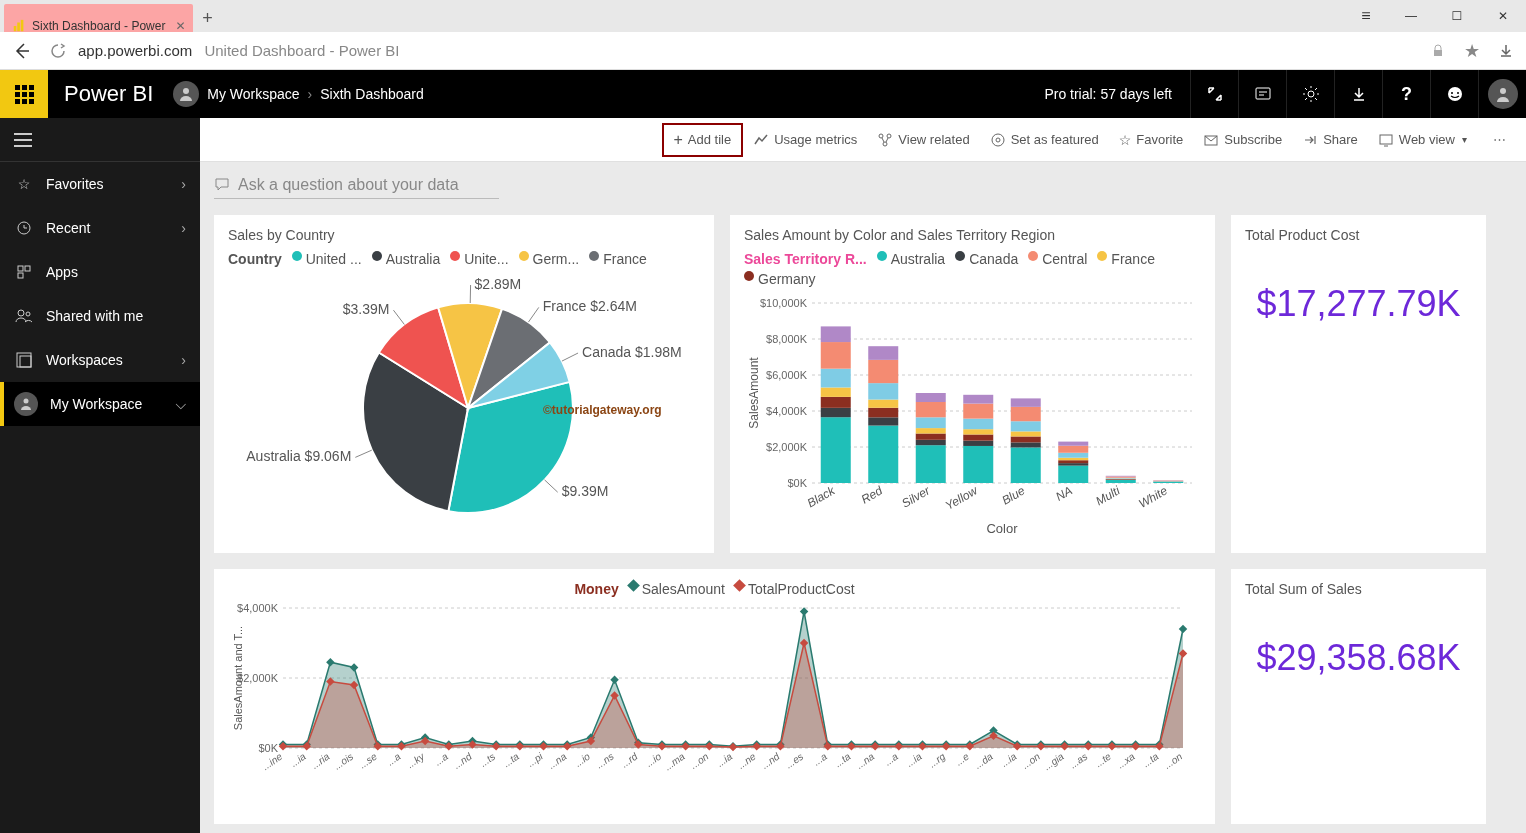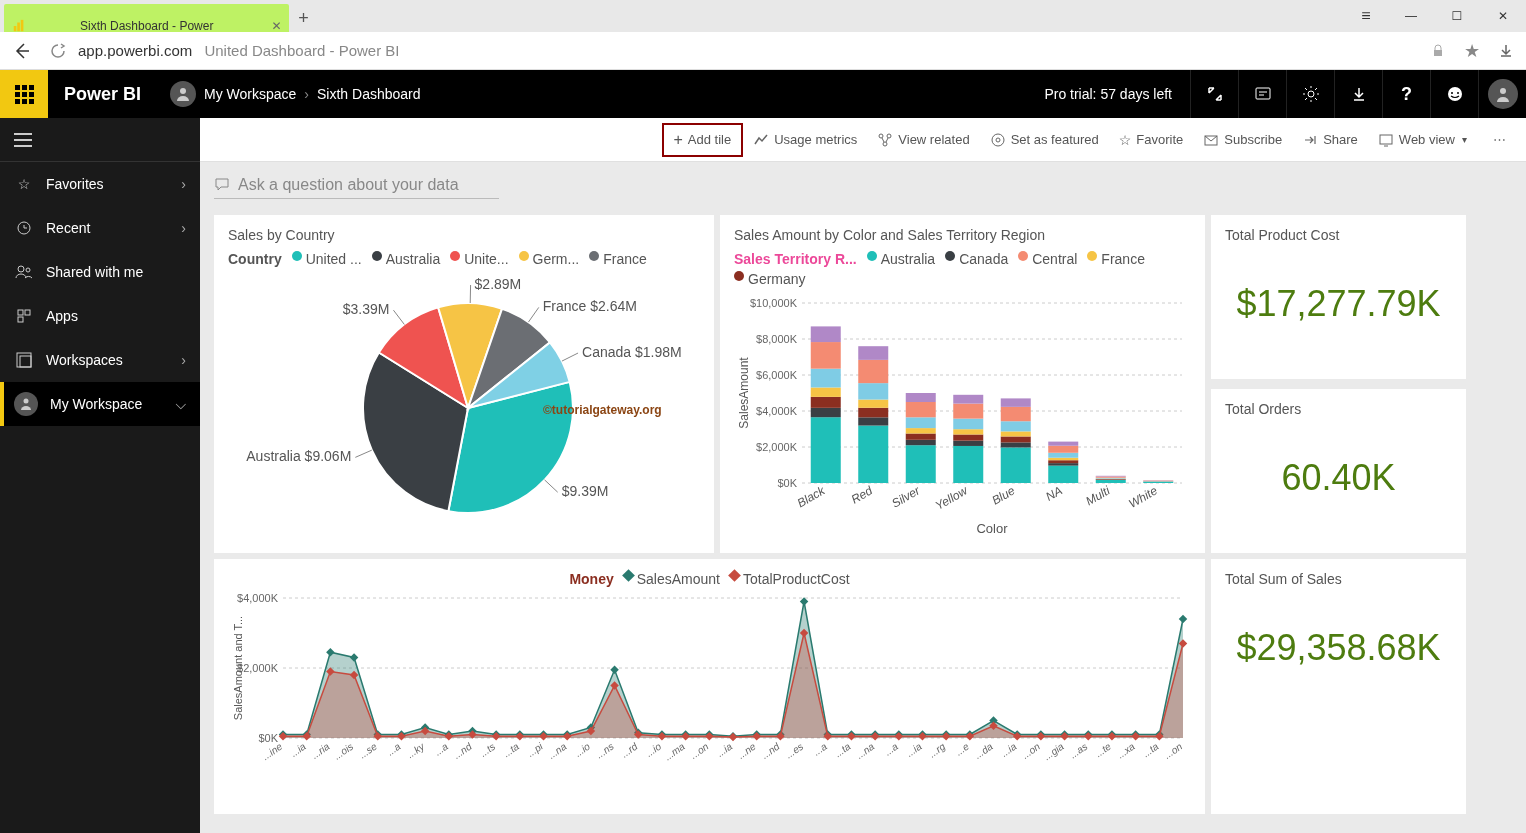--- a/index.html
+++ b/index.html
@@ -1,20 +1,20 @@
 <!DOCTYPE html>
 <html><head>
 <meta charset="utf-8">
 <style>
 * { margin:0; padding:0; box-sizing:border-box; font-family:"Segoe UI",Arial,sans-serif; }
 body { width:1526px; height:833px; background:#fff; overflow:hidden; }
 
 
 .browser-tabs { height:32px; background:#e8e8e8; display:flex; align-items:flex-end; }
-.tab { background:#bef264; height:28px; display:flex; align-items:center; padding:16px 8px 0 8px; font-size:12px; color:#333; border-top-left-radius:2px; border-top-right-radius:2px; margin-left:4px;gap:48px; }
+.tab { background:#fca5a5; height:28px; display:flex; align-items:center; padding:16px 8px 0 8px; font-size:12px; color:#333; border-top-left-radius:2px; border-top-right-radius:2px; margin-left:4px; }
 .tab-icon { width:14px; height:14px; margin-right:6px; }
 .tab-close { margin-left:10px; color:#666; font-size:12px; cursor:pointer; }
 .new-tab { width:28px; height:28px; display:flex; align-items:center; justify-content:center; color:#555; font-size:18px; cursor:pointer; }
 .win-controls { margin-left:auto; display:flex; }
 .win-btn { width:46px; height:32px; display:flex; align-items:center; justify-content:center; color:#333; font-size:12px; cursor:pointer; }
 .win-btn.more { font-size:16px; letter-spacing:-2px; }
 
 .addr-bar { height:38px; background:#fff; display:flex; align-items:center; padding:0 10px; border-bottom:1px solid #ddd; }
 .addr-back { width:24px; height:24px; display:flex; align-items:center; justify-content:center; margin-right:14px; color:#333; cursor:pointer; }
 .addr-refresh { width:20px; height:20px; margin-right:10px; color:#666; cursor:pointer; display:flex; align-items:center; justify-content:center;}
@@ -22,21 +22,21 @@
 .addr-domain { color:#333; }
 .addr-title { color:#888; margin-left:8px; }
 .addr-right { display:flex; gap:14px; align-items:center; color:#888; }
 .addr-ric { width:20px; height:20px; cursor:pointer; display:flex; align-items:center; justify-content:center; }
 
 
 .pbi-header { height:48px; background:#000; display:flex; align-items:center; color:#fff; }
 .waffle { width:48px; height:48px; background:#f2c811; display:flex; align-items:center; justify-content:center; cursor:pointer; }
 .waffle-grid { display:grid; grid-template-columns:repeat(3,5px); grid-template-rows:repeat(3,5px); gap:2px; }
 .waffle-grid span { background:#000; }
-.pbi-logo { font-size:18px; font-weight:700; margin-left:16px; margin-right:29px; }
+.pbi-logo { font-size:22px; font-weight:400; margin-left:16px; margin-right:20px; }
 .bc-avatar { width:26px; height:26px; border-radius:50%; background:#555; display:inline-flex; align-items:center; justify-content:center; margin-right:8px; }
 .breadcrumb { display:flex; align-items:center; font-size:14px; }
 .bc-sep { margin:0 8px; color:#888; }
 .hdr-right { margin-left:auto; display:flex; align-items:center; height:48px; }
 .trial { font-size:14px; padding:0 18px; }
 .hdr-btn { width:48px; height:48px; display:flex; align-items:center; justify-content:center; border-left:1px solid #222; cursor:pointer; color:#fff; }
 .hdr-avatar { width:30px; height:30px; border-radius:50%; background:#555; display:flex; align-items:center; justify-content:center; }
 
 
 .toolbar { height:44px; background:#fff; border-bottom:1px solid #e0e0e0; display:flex; align-items:center; padding-right:10px; margin-left:200px; }
@@ -53,24 +53,24 @@
 .side-item.active { background:#000; border-left:4px solid #f2c811; padding-left:10px;}
 .side-item.active .side-ic { background:#555; border-radius:50%; }
 .side-ic { width:20px; height:20px; display:flex; align-items:center; justify-content:center; color:#ccc; }
 .side-chev { margin-left:auto; color:#aaa; }
 .side-spacer { flex:1; }
 
 .dashboard { flex:1; padding:0; overflow:hidden; }
 .qna { padding:14px 14px 8px 14px; font-size:16px; color:#888; }
 .qna-inner { display:inline-flex; align-items:center; gap:8px; border-bottom:1px solid #bbb; padding-bottom:4px; padding-right:40px; cursor:text;}
 
-.tiles { display:grid; grid-template-columns: 500px 485px 255px; grid-template-rows: 338px 255px; gap:6px; padding:8px 14px; }
+.tiles { display:grid; grid-template-columns: 500px 485px 255px; grid-template-rows: 338px 255px; gap:16px; padding:8px 14px; }
 .tile { background:#fff; padding:12px 14px; overflow:hidden; }
 .tile-title { font-size:14px; color:#555; margin-bottom:8px; }
-.card-val { font-size:36px; font-weight:300; text-align:center; margin-top:40px; color:#4d7c0f; }
+.card-val { font-size:36px; font-weight:300; text-align:center; margin-top:40px; color:#6d28d9; }
 .tile-wide { grid-column:1/3; }
 
 
 .legend { display:flex; flex-wrap:wrap; gap:4px 10px; font-size:14px; color:#555; align-items:center; margin-bottom:6px;}
 .legend .lbl { font-weight:700;}
 .li { display:flex; align-items:flex-start; gap:4px; }
 .dot { width:10px; height:10px; border-radius:50%; }
 .diamond { width:9px; height:9px; transform:rotate(45deg); display:inline-block; }
 
 svg text { font-family:"Segoe UI",Arial,sans-serif; }
@@ -274,37 +274,37 @@
           <svg width="16" height="16" viewBox="0 0 16 16">
             <circle cx="8" cy="8" r="6" stroke="#ccc" fill="none"></circle>
             <path d="M8 5 V8 H11" stroke="#ccc" fill="none"></path>
           </svg>
         </span>
       <span>Recent</span>
         <span class="side-chev">›</span>
     </div>
     <div class="side-item">
       <span class="side-ic">
+          <svg width="16" height="16" viewBox="0 0 16 16">
+            <rect x="2" y="2" width="5" height="5" stroke="#ccc" fill="none"></rect>
+            <rect x="9" y="2" width="5" height="5" stroke="#ccc" fill="none"></rect>
+            <rect x="2" y="9" width="5" height="5" stroke="#ccc" fill="none"></rect>
+          </svg>
+        </span>
+      <span>Apps</span>
+    </div>
+    <div class="side-item">
+      <span class="side-ic">
           <svg width="18" height="14" viewBox="0 0 18 14">
             <circle cx="6" cy="4" r="3" stroke="#ccc" fill="none"></circle>
             <circle cx="13" cy="5" r="2" stroke="#ccc" fill="none"></circle>
             <path d="M1 13 a5 4 0 0 1 10 0 M10 13 a4 3 0 0 1 7 0" stroke="#ccc" fill="none"></path>
           </svg>
         </span>
       <span>Shared with me</span>
-    </div>
-    <div class="side-item">
-      <span class="side-ic">
-          <svg width="16" height="16" viewBox="0 0 16 16">
-            <rect x="2" y="2" width="5" height="5" stroke="#ccc" fill="none"></rect>
-            <rect x="9" y="2" width="5" height="5" stroke="#ccc" fill="none"></rect>
-            <rect x="2" y="9" width="5" height="5" stroke="#ccc" fill="none"></rect>
-          </svg>
-        </span>
-      <span>Apps</span>
     </div>
     <div class="side-item">
       <span class="side-ic">
           <svg width="16" height="16" viewBox="0 0 16 16">
             <rect x="1" y="1" width="14" height="14" stroke="#ccc" fill="none"></rect>
             <rect x="4" y="4" width="11" height="11" stroke="#ccc" fill="none"></rect>
           </svg>
         </span>
       <span>Workspaces</span>
         <span class="side-chev">›</span>
@@ -487,24 +487,20 @@
             <text x="424.25" y="200" transform="rotate(-30 424.25 200)" text-anchor="end" font-size="12" fill="#555" font-style="italic">White</text>
             <text x="14" y="100" transform="rotate(-90 14 100)" text-anchor="middle" font-size="12" fill="#555">SalesAmount</text>
             <text x="258" y="240" text-anchor="middle" font-size="13" fill="#555">Color</text>
           </svg>
       </div>
 
       <div style="display:flex;flex-direction:column;gap:10px;">
         <div class="tile" style="flex:1">
           <div class="tile-title">Total Product Cost</div>
           <div class="card-val">$17,277.79K</div>
-        </div>
-        <div class="tile" style="flex:1">
-          <div class="tile-title">Total Orders</div>
-          <div class="card-val">60.40K</div>
         </div>
       </div>
 
       <div class="tile tile-wide">
         <div class="legend" style="justify-content:center;">
           <span class="lbl" style="color:#8b2e20">Money</span>
           <span class="li">
               <span class="diamond" style="background:#2a7a6f"></span>
               <span>SalesAmount</span>
             </span>

